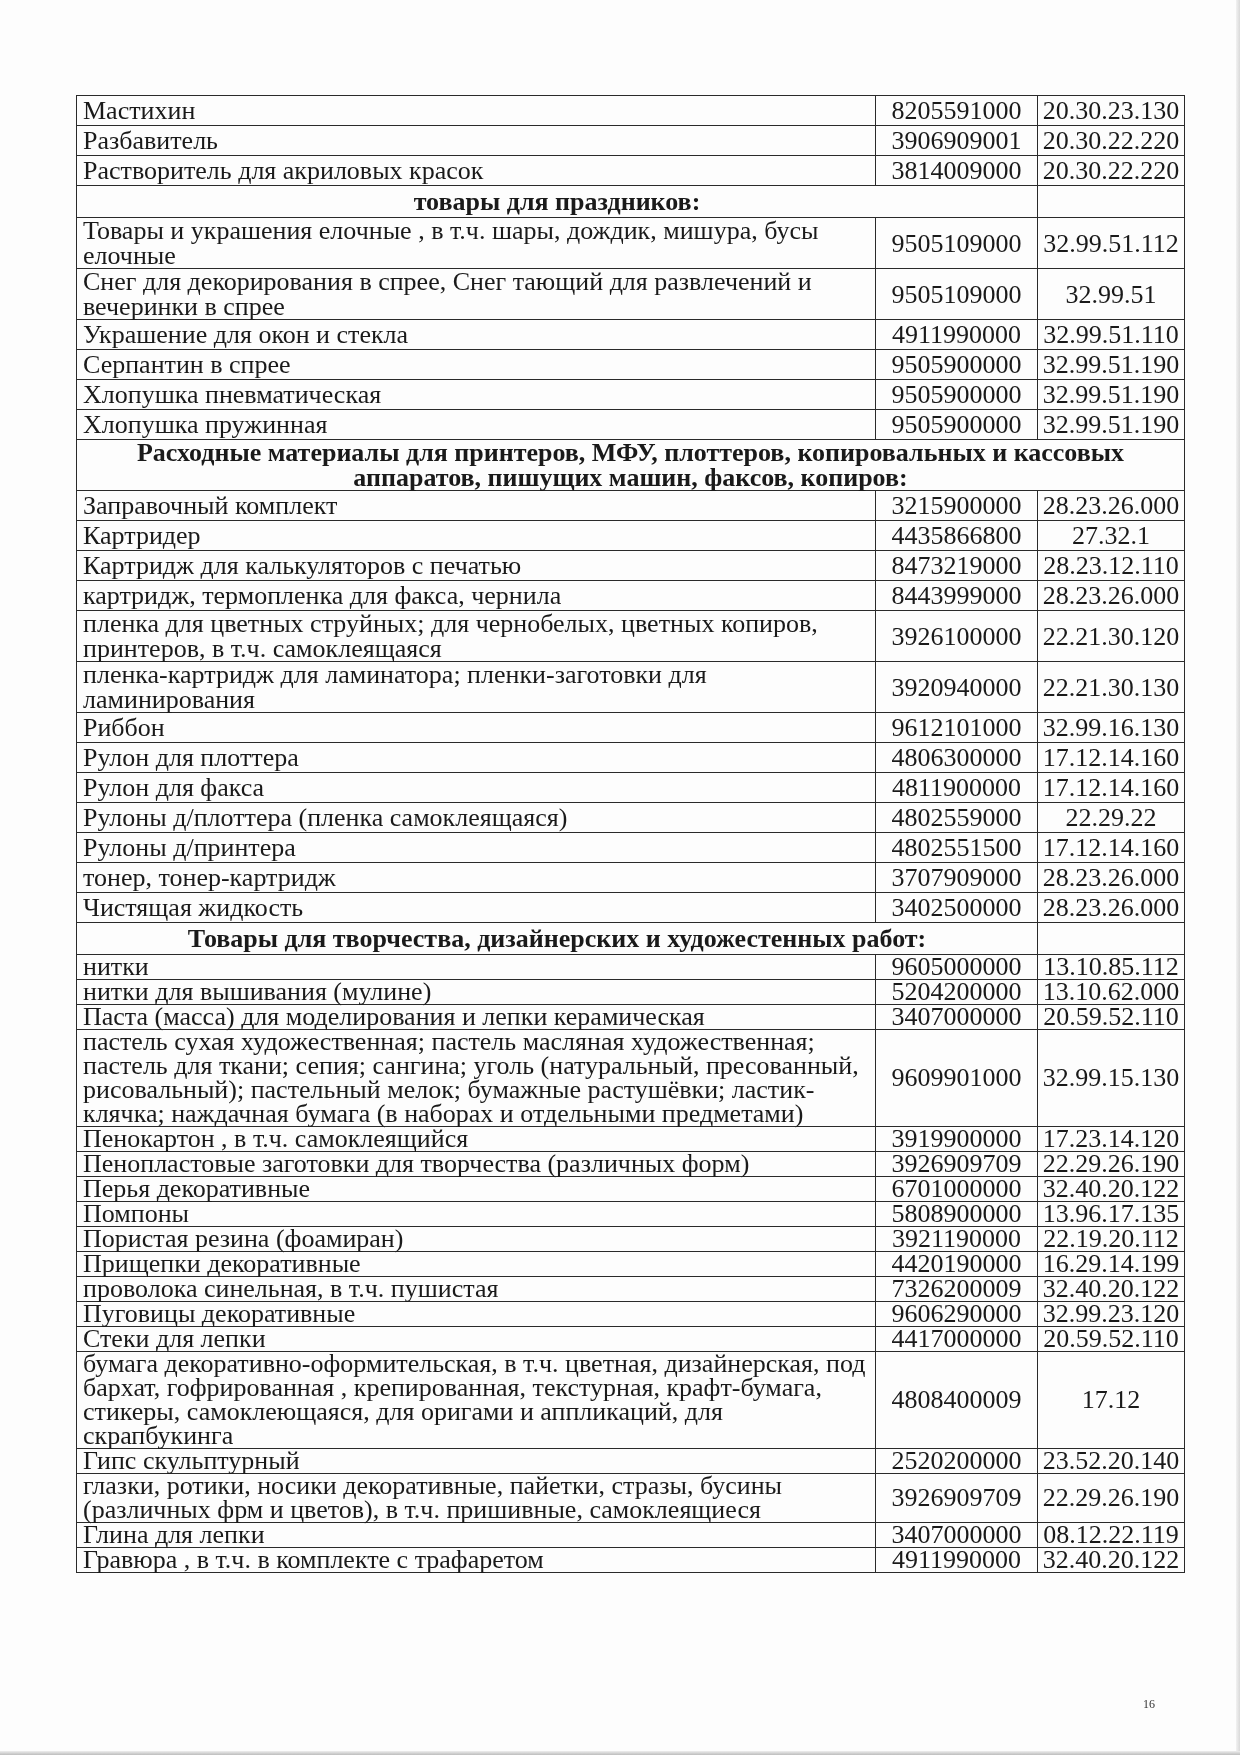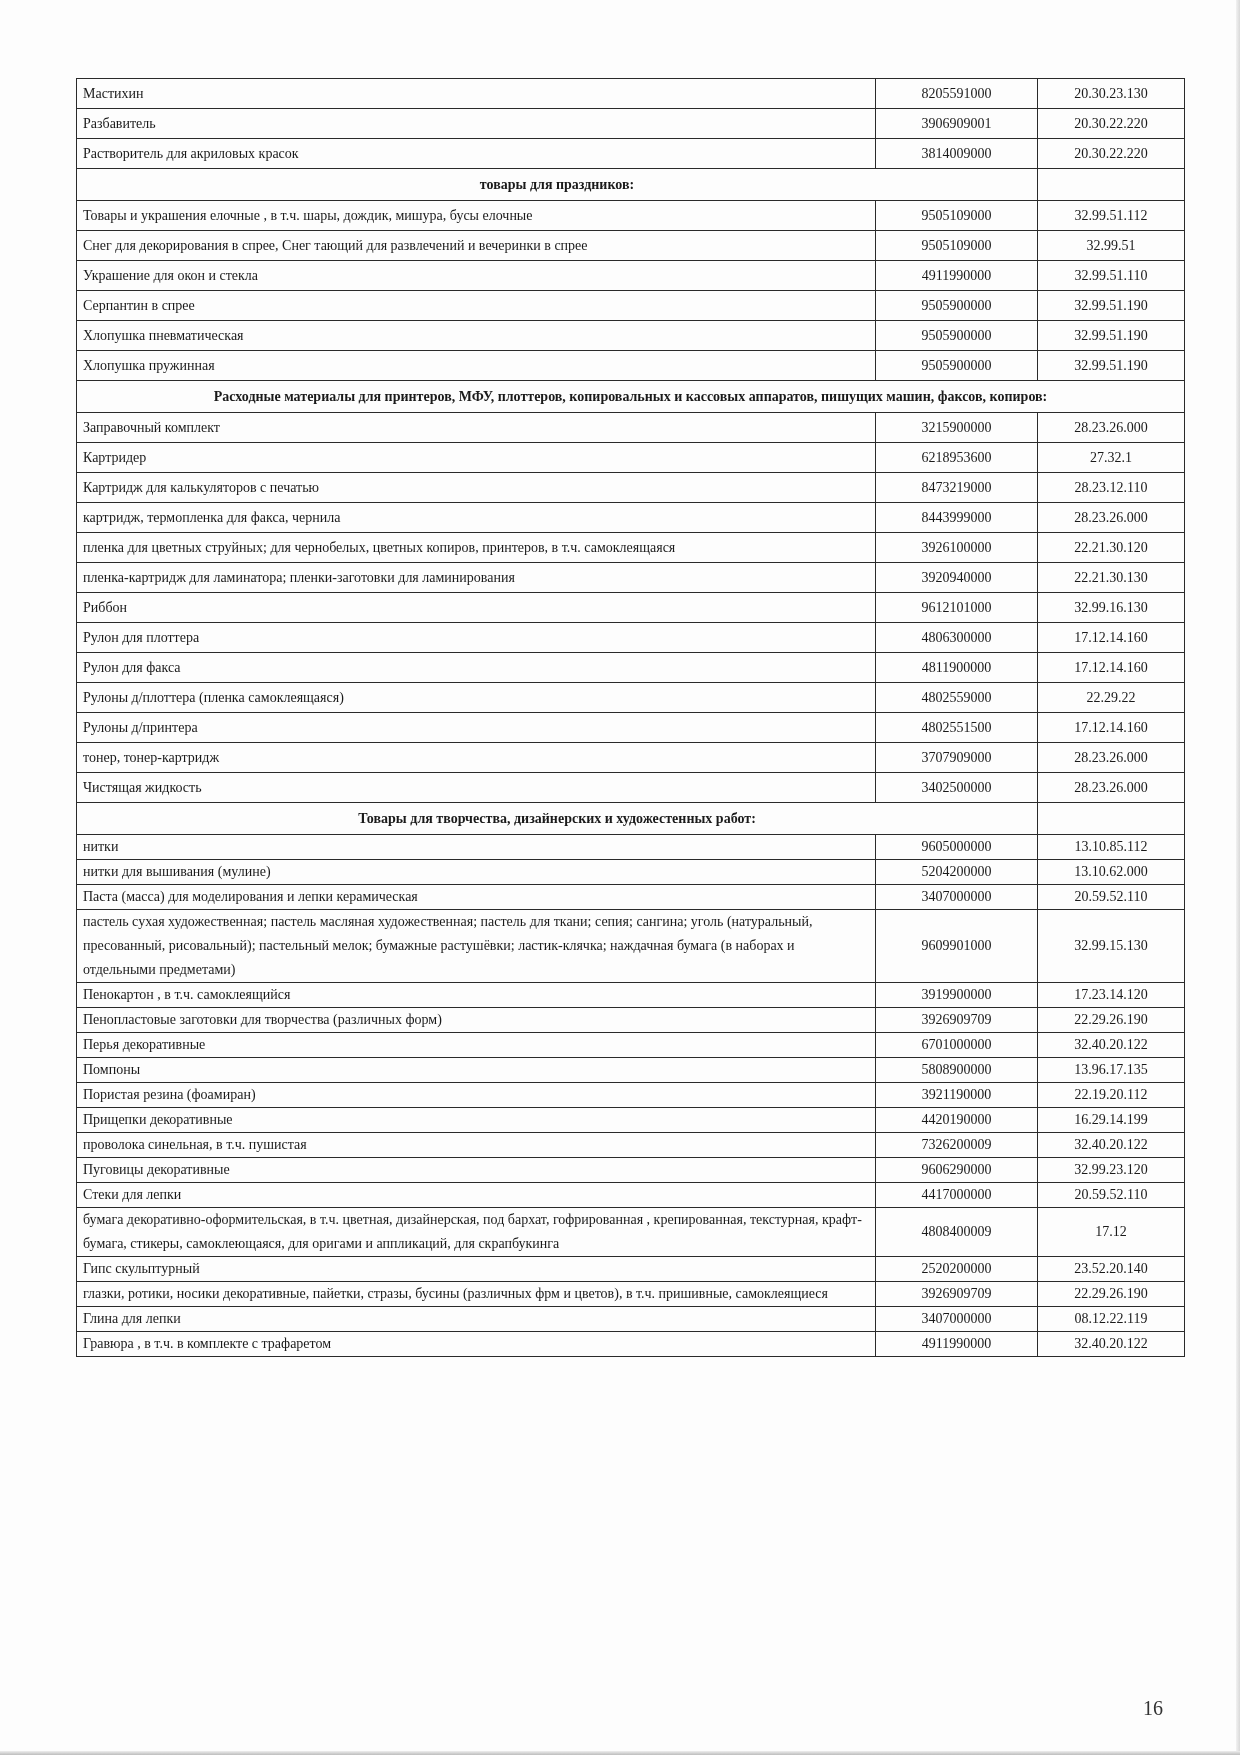--- a/index.html
+++ b/index.html
@@ -18,25 +18,25 @@
   .page {
     position: absolute;
     left: 0; top: 0;
     width: 1240px;
     height: 1755px;
     background: #fdfdfd;
   }
   .doc-table {
     position: absolute;
     left: 76px;
-    top: 78px;
+    top: 95px;
     width: 1108px;
     border-collapse: collapse;
     table-layout: fixed;
-    font-size: 14px;
+    font-size: 26px;
     line-height: 25px;
   }
   .doc-table td {
     border: 1.5px solid #2a2a2a;
     padding: 0 6px 0 6px;
     vertical-align: middle;
     height: 29px;
   }
   .doc-table col.c-name { width: 799px; }
   .doc-table col.c-tnved { width: 162px; }
@@ -54,21 +54,21 @@
     text-align: center;
     height: 31px;
     margin-left: 12px;
   }
   .doc-table tr.compact td { height: 24px; line-height: 24px; margin-top: 36px; }
   .doc-table tr.compact td.name { line-height: 24px; }
   .page-number {
     position: absolute;
     left: 1143px;
     top: 1697px;
-    font-size: 20px;
+    font-size: 12px;
     color: #333;
   }
   .scan-edge {
     position: absolute;
     right: 0; top: 0;
     width: 4px; height: 1755px;
     background: linear-gradient(to right, #f2f2f2, #d9d9d9);
   }
   .scan-bottom {
     position: absolute;
@@ -140,21 +140,21 @@
         <tr class="section">
           <td class="section-title" colspan="3">Расходные материалы для принтеров, МФУ, плоттеров, копировальных и кассовых аппаратов, пишущих машин, факсов, копиров:</td>
         </tr>
         <tr>
           <td class="name">Заправочный комплект</td>
           <td class="code">3215900000</td>
           <td class="code">28.23.26.000</td>
         </tr>
         <tr>
           <td class="name">Картридер</td>
-          <td class="code">6218953600</td>
+          <td class="code">4435866800</td>
           <td class="code">27.32.1</td>
         </tr>
         <tr>
           <td class="name">Картридж для калькуляторов с печатью</td>
           <td class="code">8473219000</td>
           <td class="code">28.23.12.110</td>
         </tr>
         <tr>
           <td class="name">картридж,  термопленка для факса, чернила</td>
           <td class="code">8443999000</td>

